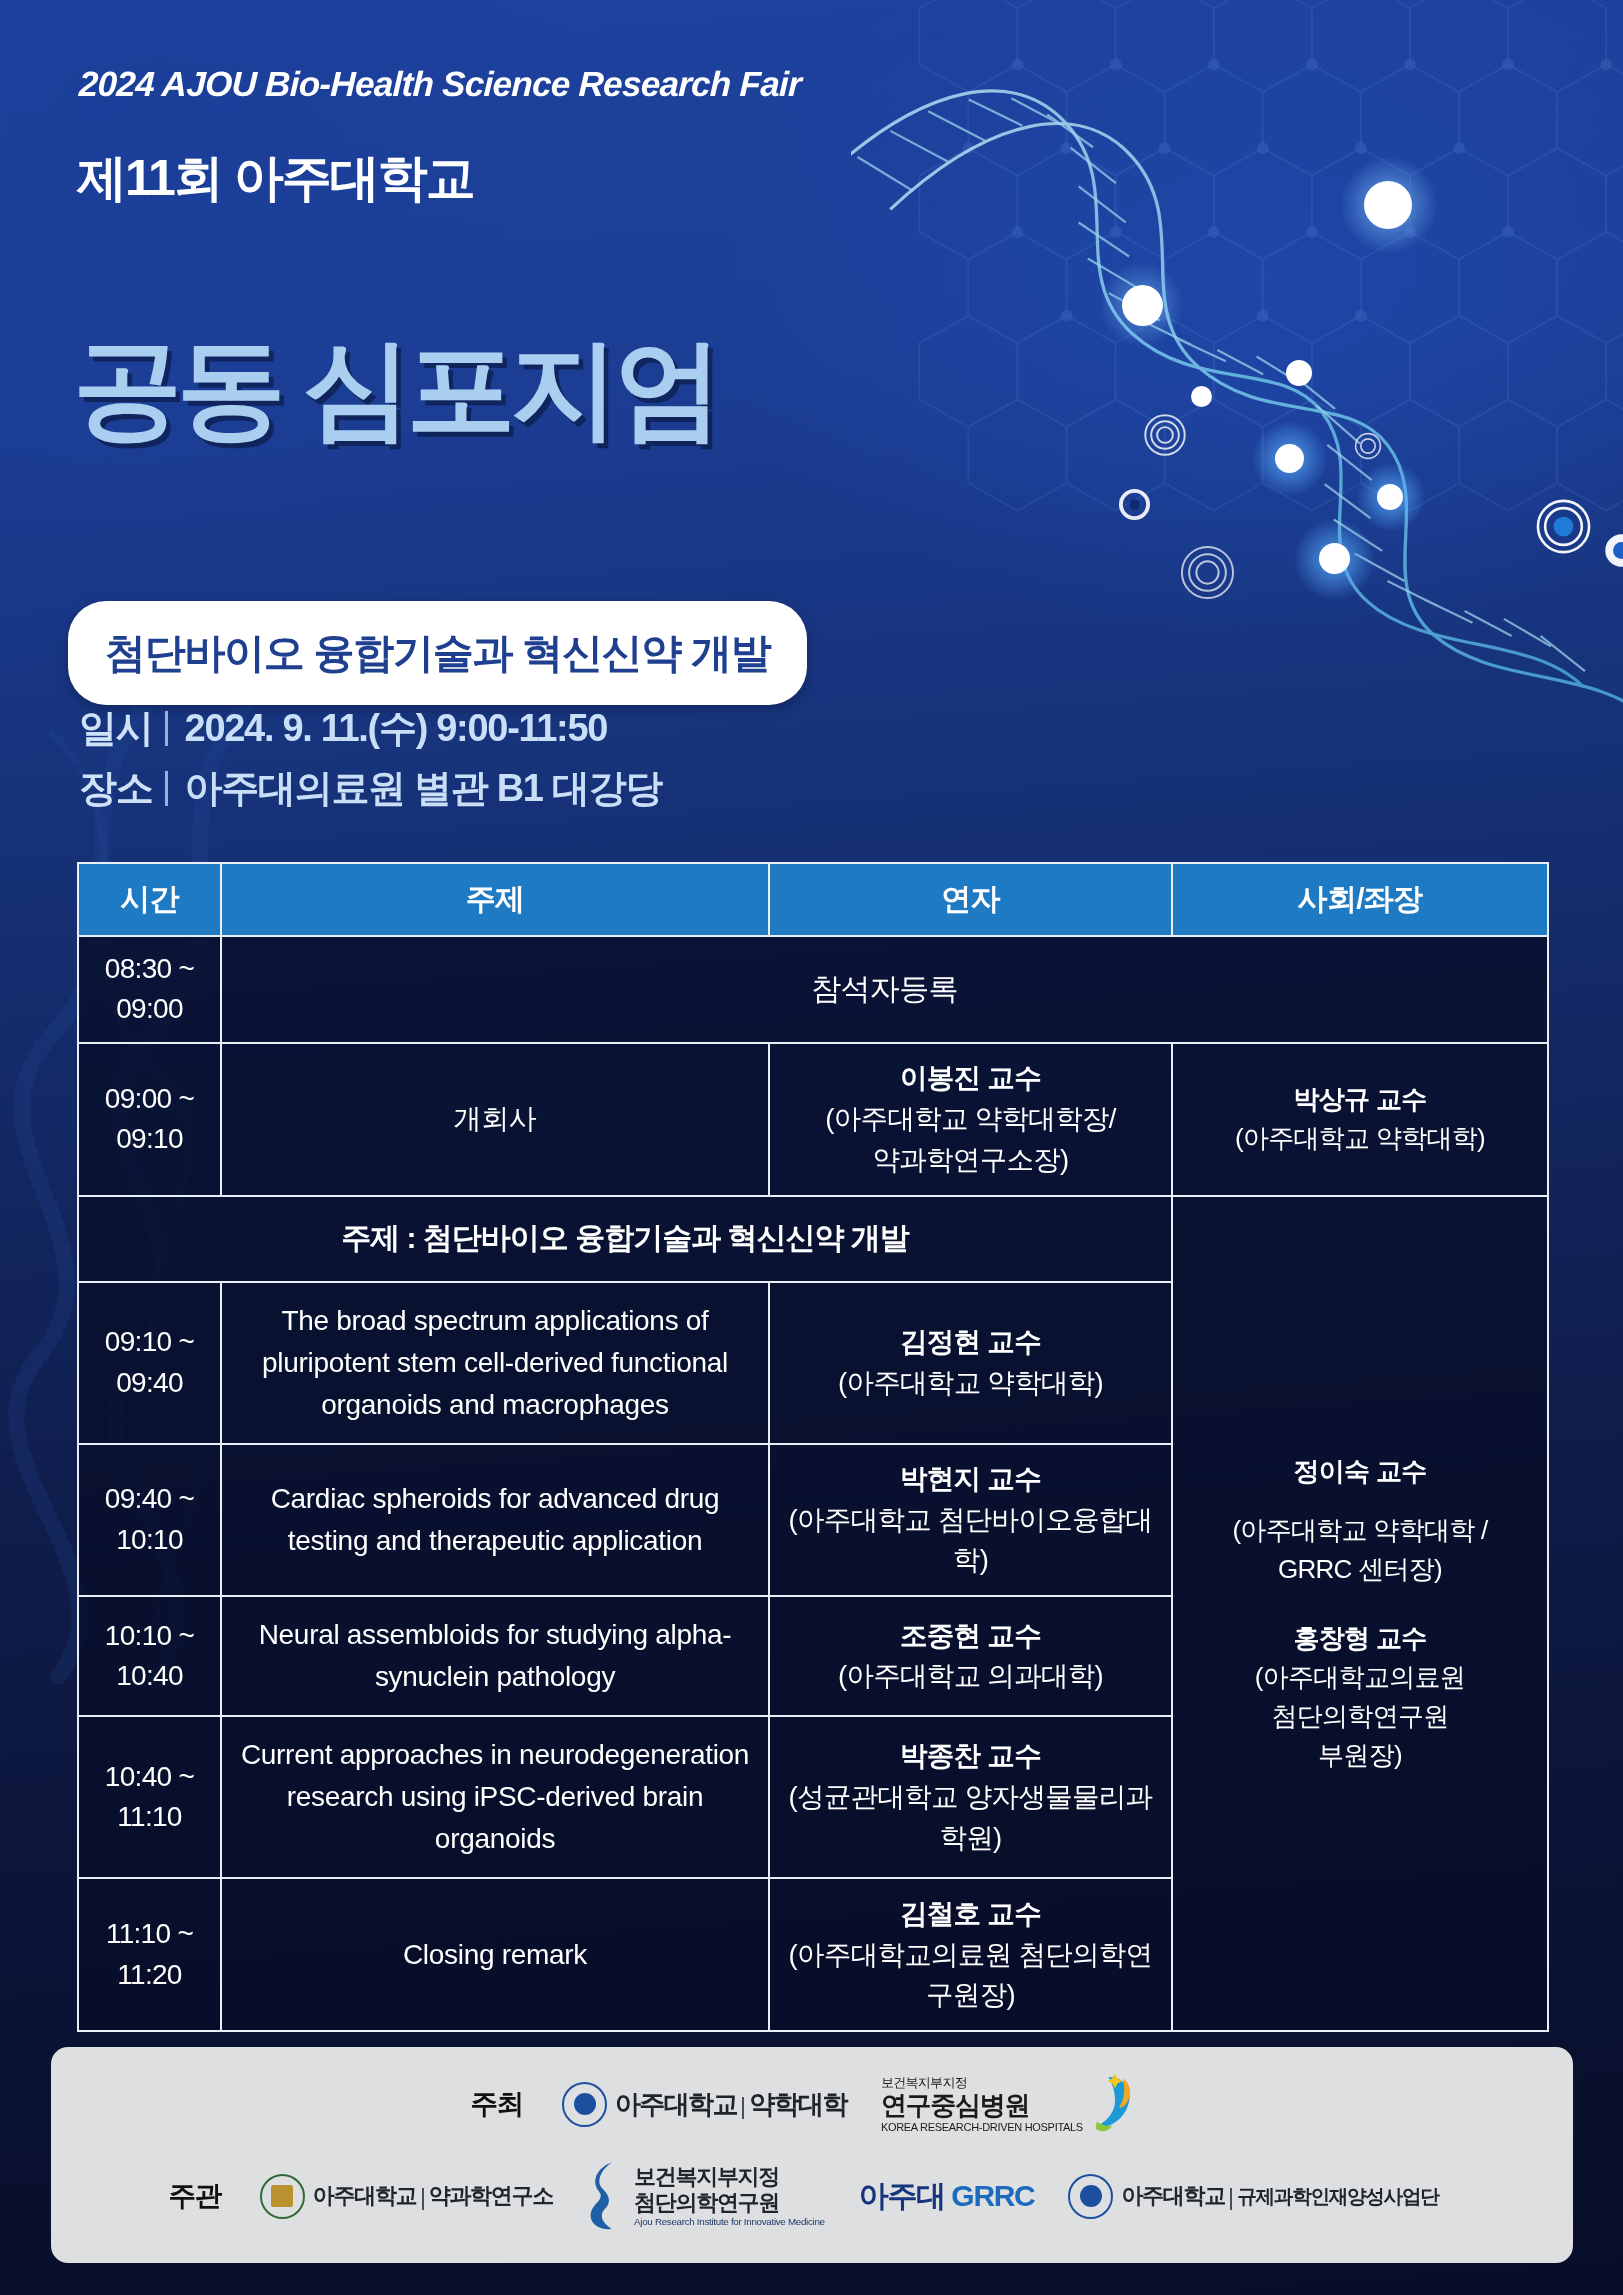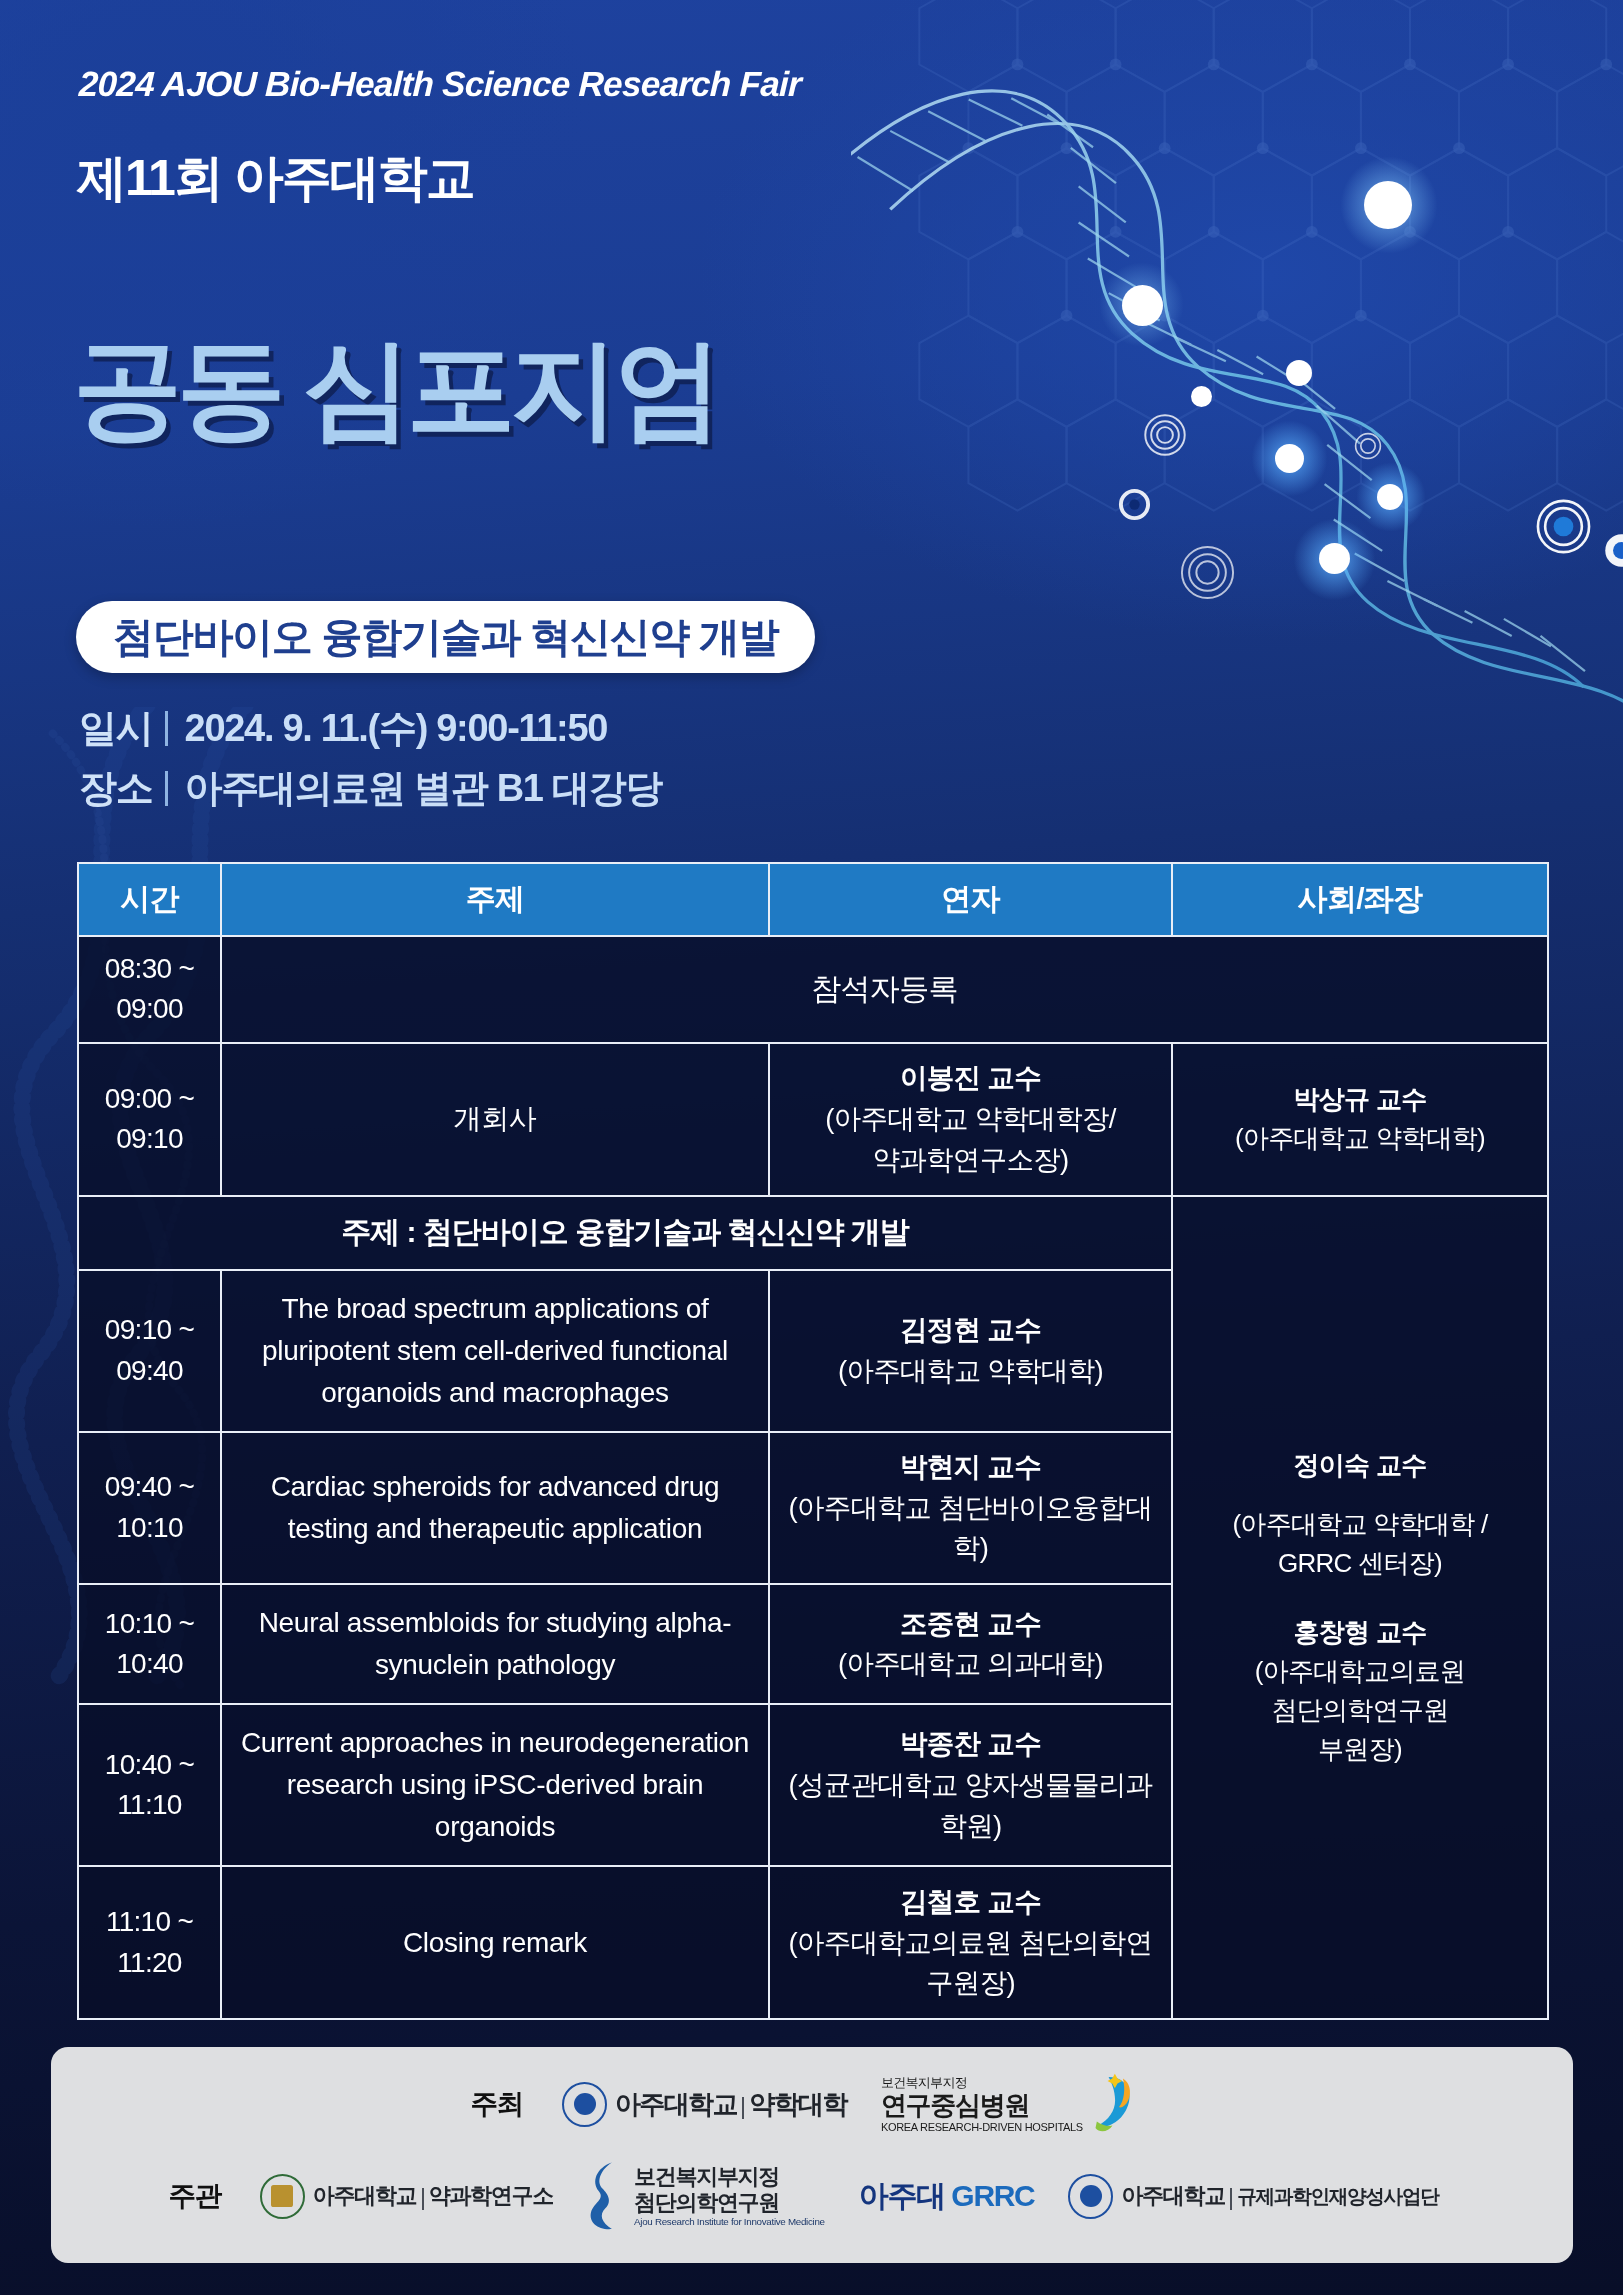--- a/index.html
+++ b/index.html
@@ -48,23 +48,23 @@
     text-shadow:4.6px 5.2px 0 rgba(5,12,40,.45);
   }
   .big2{
     position:absolute;left:73px;top:335px;
     font-size:109px;font-weight:bold;color:#a9cef0;letter-spacing:-5.2px;
     line-height:1;
     text-shadow:4.6px 5.2px 0 rgba(5,12,40,.5);
     font-family:Liberation Serif, serif;
   }
   .pill{
-    position:absolute;left:76px;top:601px;
+    position:absolute;left:68px;top:601px;
     height:72px;display:flex;align-items:center;justify-content:center;
-    padding:0 37px;border-radius:38px;background:#ffffff;
+    padding:16px 37px;border-radius:38px;background:#ffffff;
     box-shadow:0 3.9px 11.8px rgba(0,0,0,.25);
   }
   .pill span{
     font-size:41px;font-weight:bold;color:#1f3f8f;letter-spacing:-1.3px;
   }
   .meta{
     position:absolute;left:79px;top:703px;color:#bcd6f4;
   }
   .meta .row{display:flex;align-items:baseline;margin-bottom:9.2px;}
   .meta .lab{
@@ -103,21 +103,21 @@
   .cell-speaker{font-size:27.5px;line-height:1.48;letter-spacing:-0.7px;padding:14.4px 7.9px;}
   .cell-chair{font-size:26px;line-height:1.5;letter-spacing:-0.7px;padding:14.4px 6.5px;}
   .cell-center{font-size:30px;letter-spacing:-0.7px;}
   .nm{font-weight:bold;display:block;}
   .af{display:block;}
   .gap{display:block;height:30px;}
 
   .banner-cell{
     background:rgba(6,11,34,.9);
     font-size:30px;font-weight:bold;color:#fccf18;letter-spacing:-1px;
-    height:60px;padding:6px;
+    height:60px;padding:12px;
   }
 
   
   .footer{
     position:absolute;left:51px;top:2047px;width:1522px;height:216px;
     background:#dedfe1;border-radius:17px;
   }
   .frow{
     position:absolute;left:0;width:1522px;display:flex;align-items:center;justify-content:center;
   }

